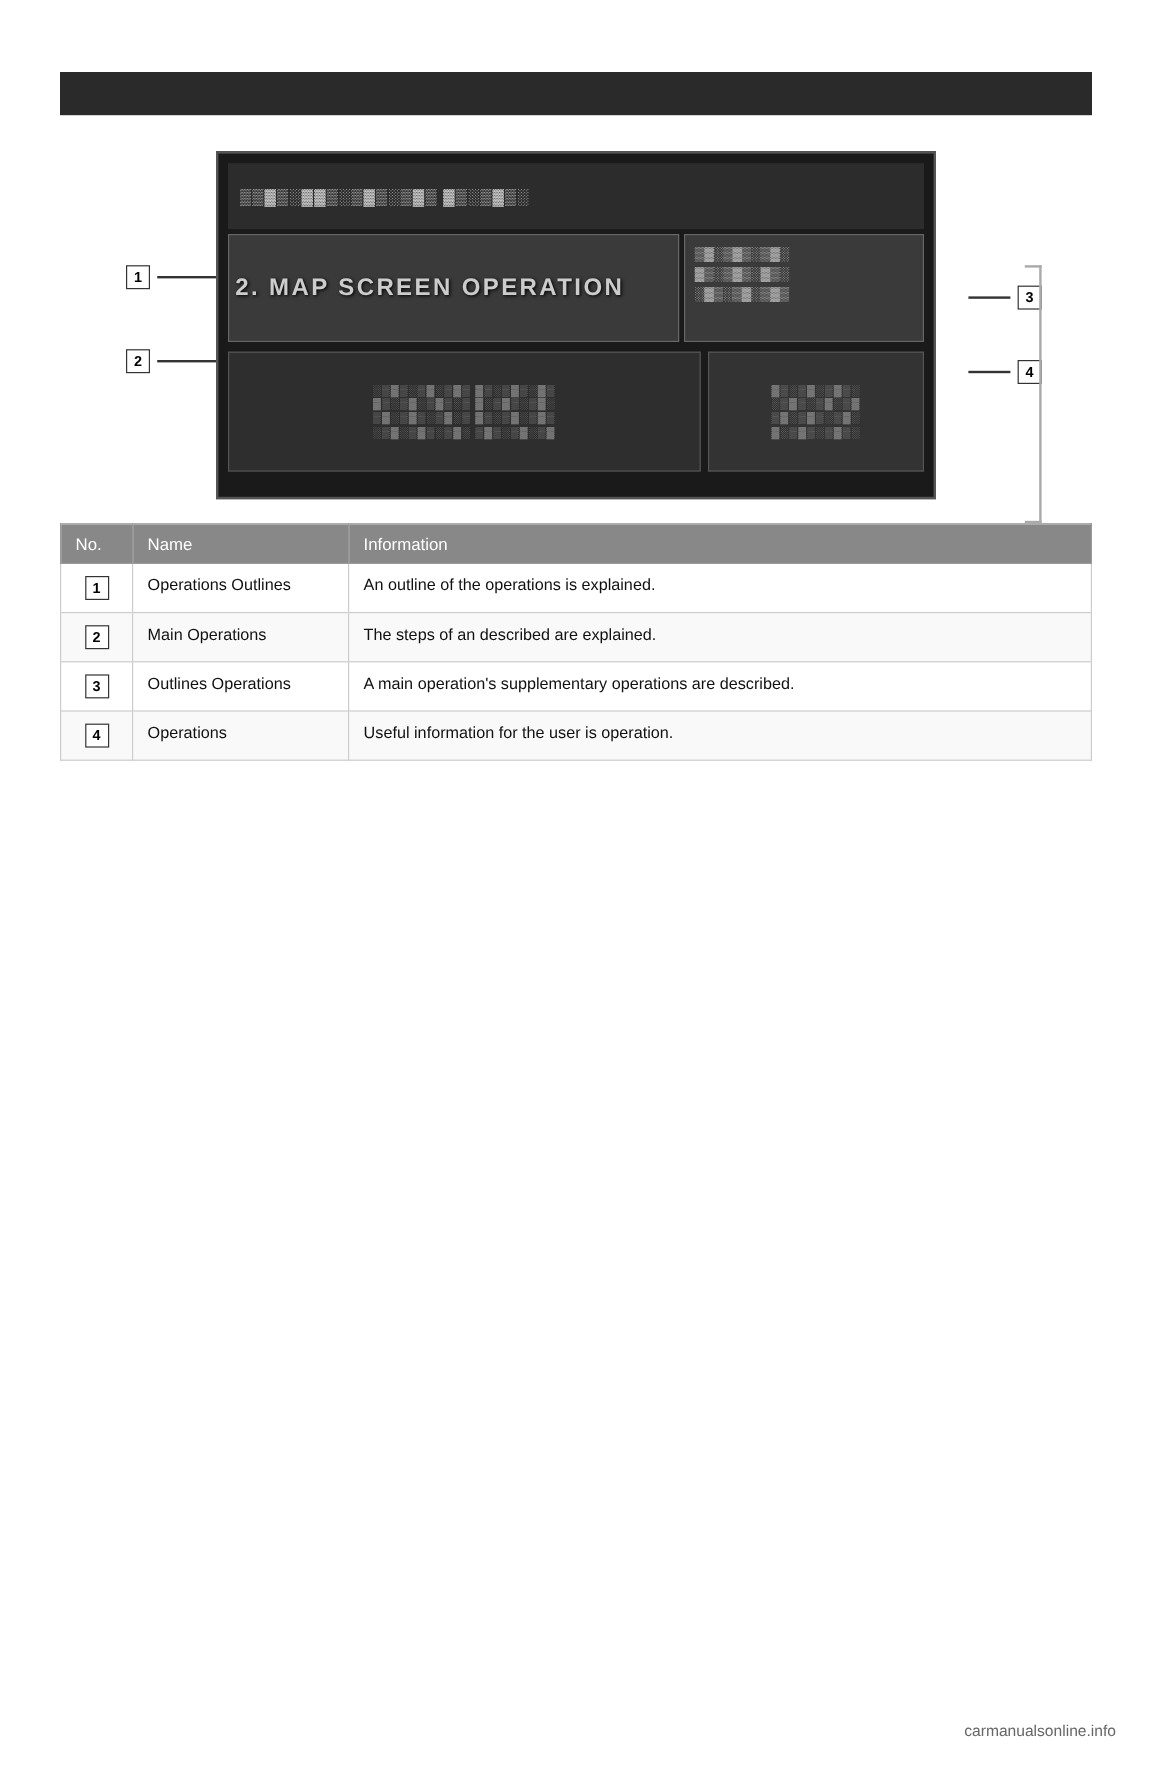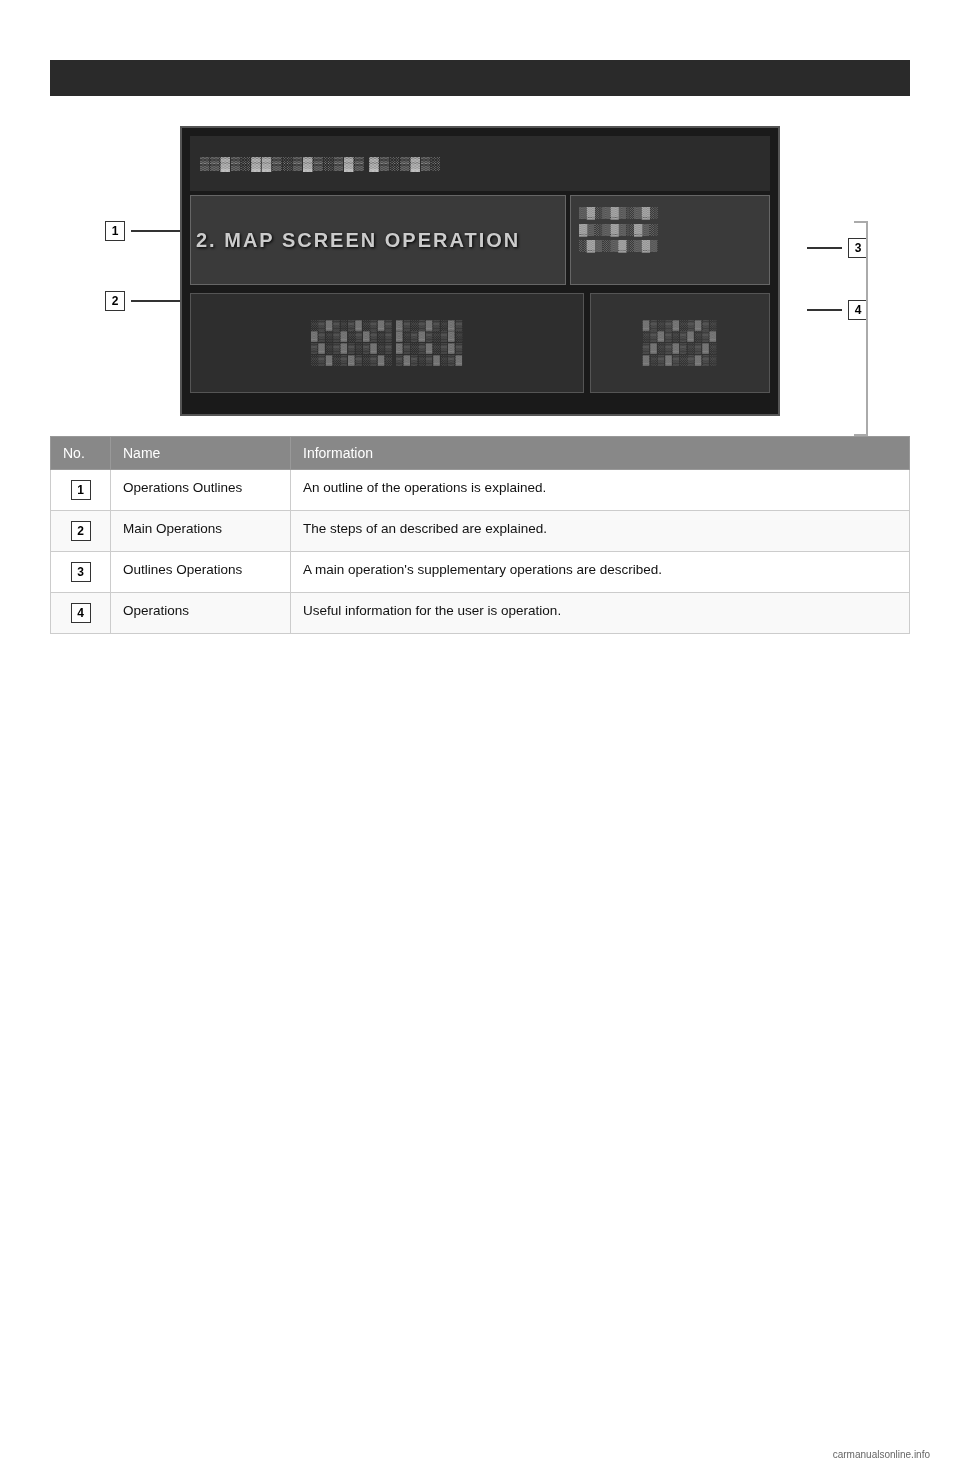--- a/index.html
+++ b/index.html
@@ -246,23 +246,23 @@
       top: 95px;
       width: 14px;
       border-top: 2px solid #aaa;
       border-right: 2px solid #aaa;
       border-bottom: 2px solid #aaa;
       height: 215px;
     }
 
     .footer-watermark {
       position: absolute;
-      bottom: 24px;
+      bottom: 34px;
       right: 30px;
-      font-size: 10px;
+      font-size: 13px;
       color: #666;
     }
   </style>
 </head>
 <body>
 
 <div class="page-wrapper">
 
   <div class="header-bar">
   </div>

